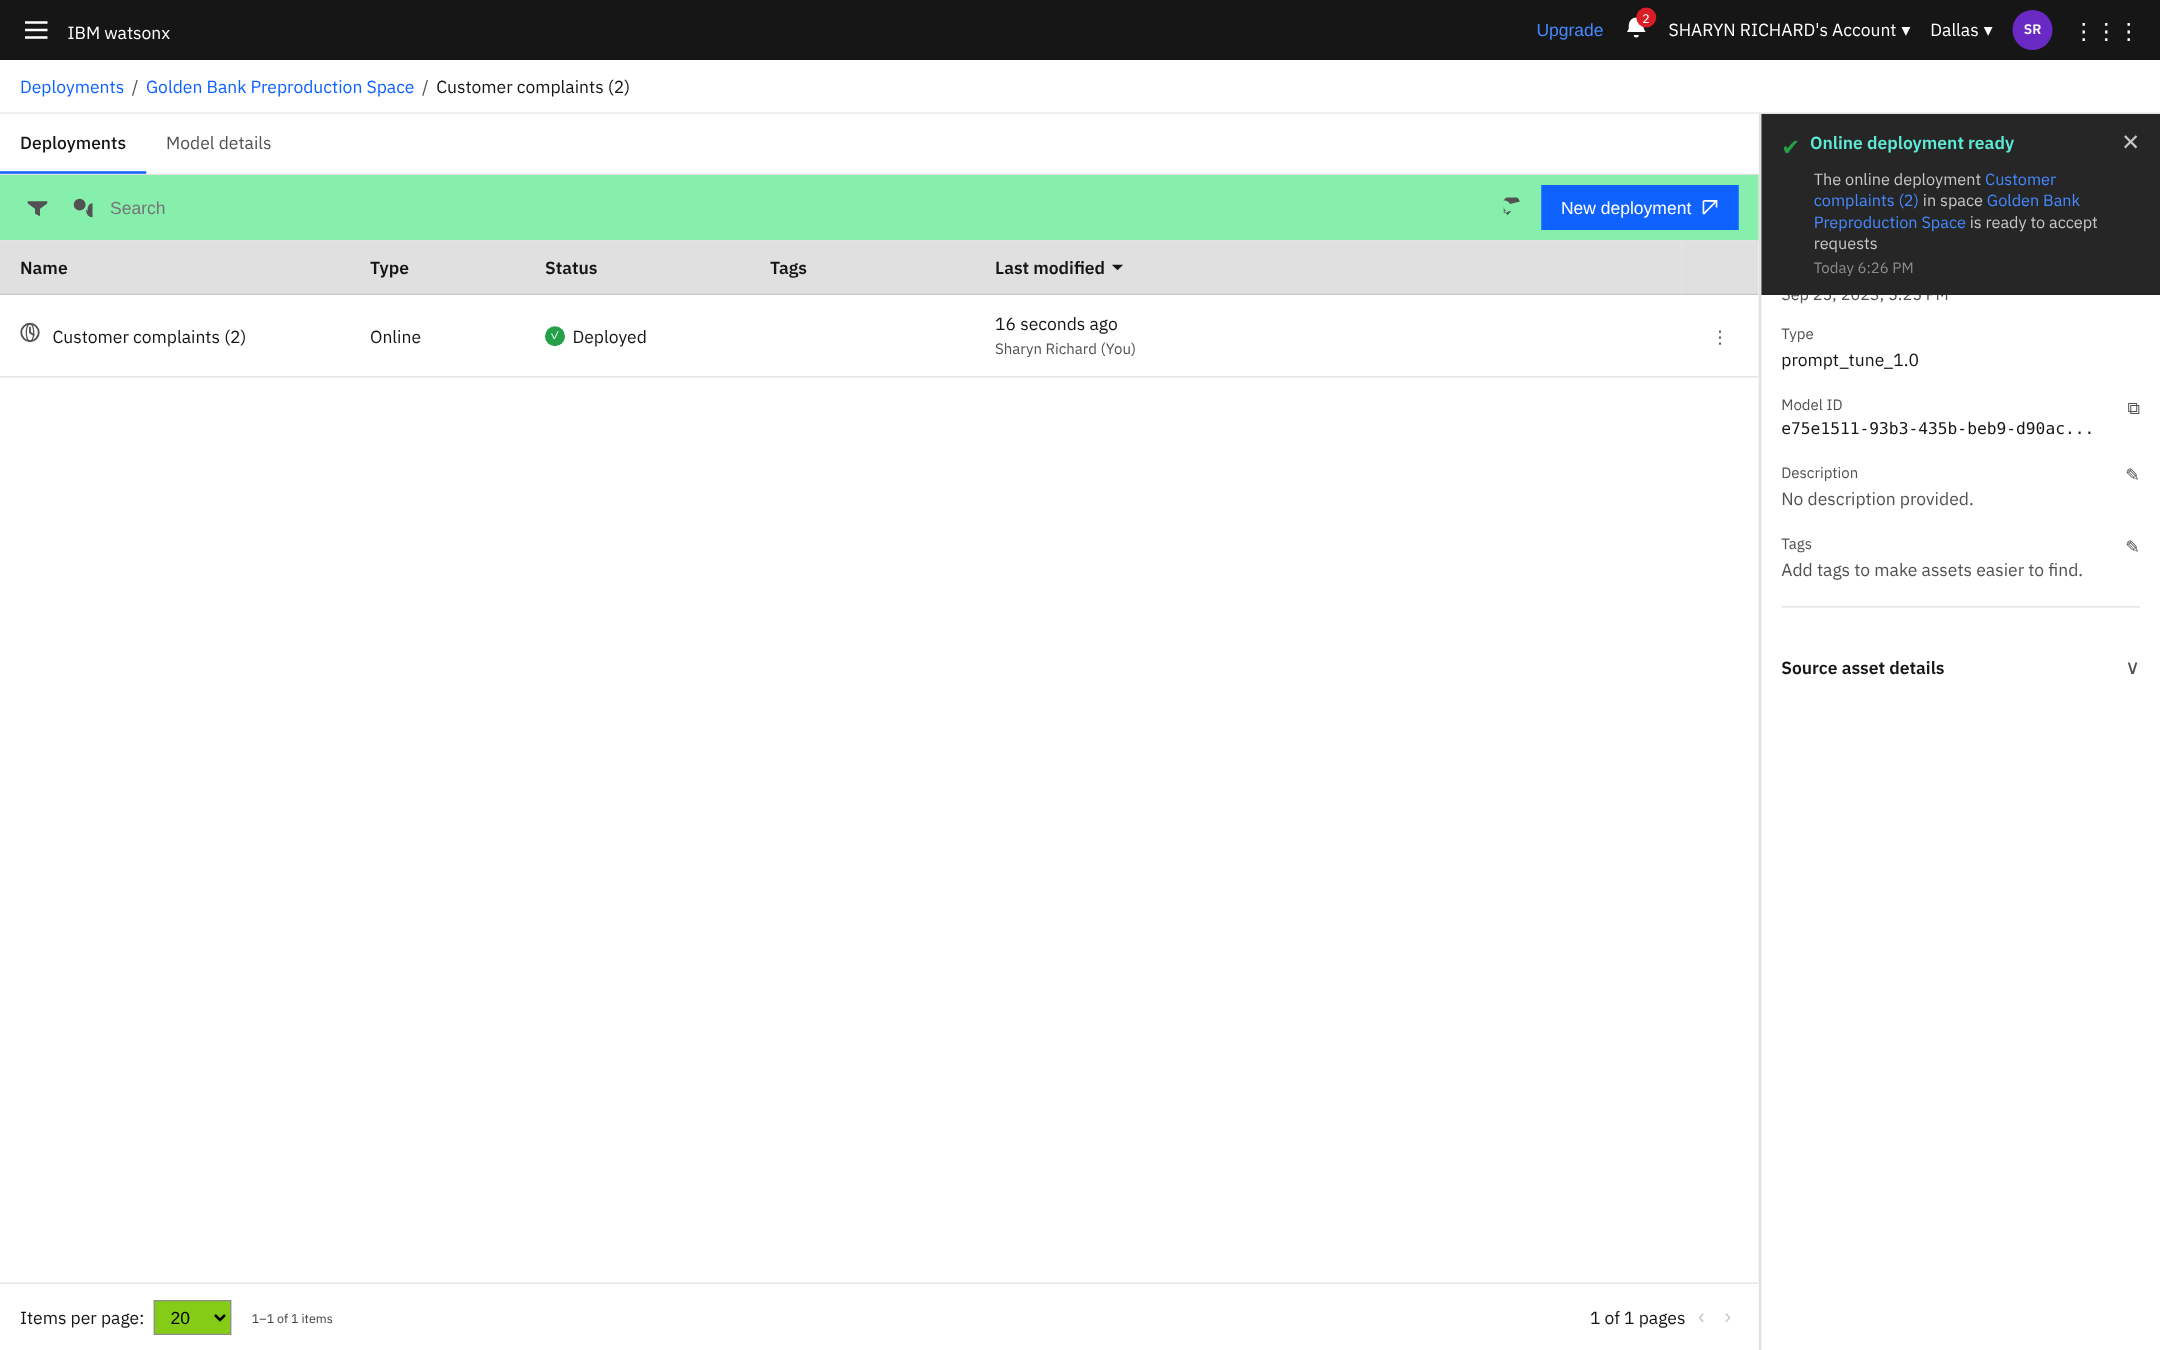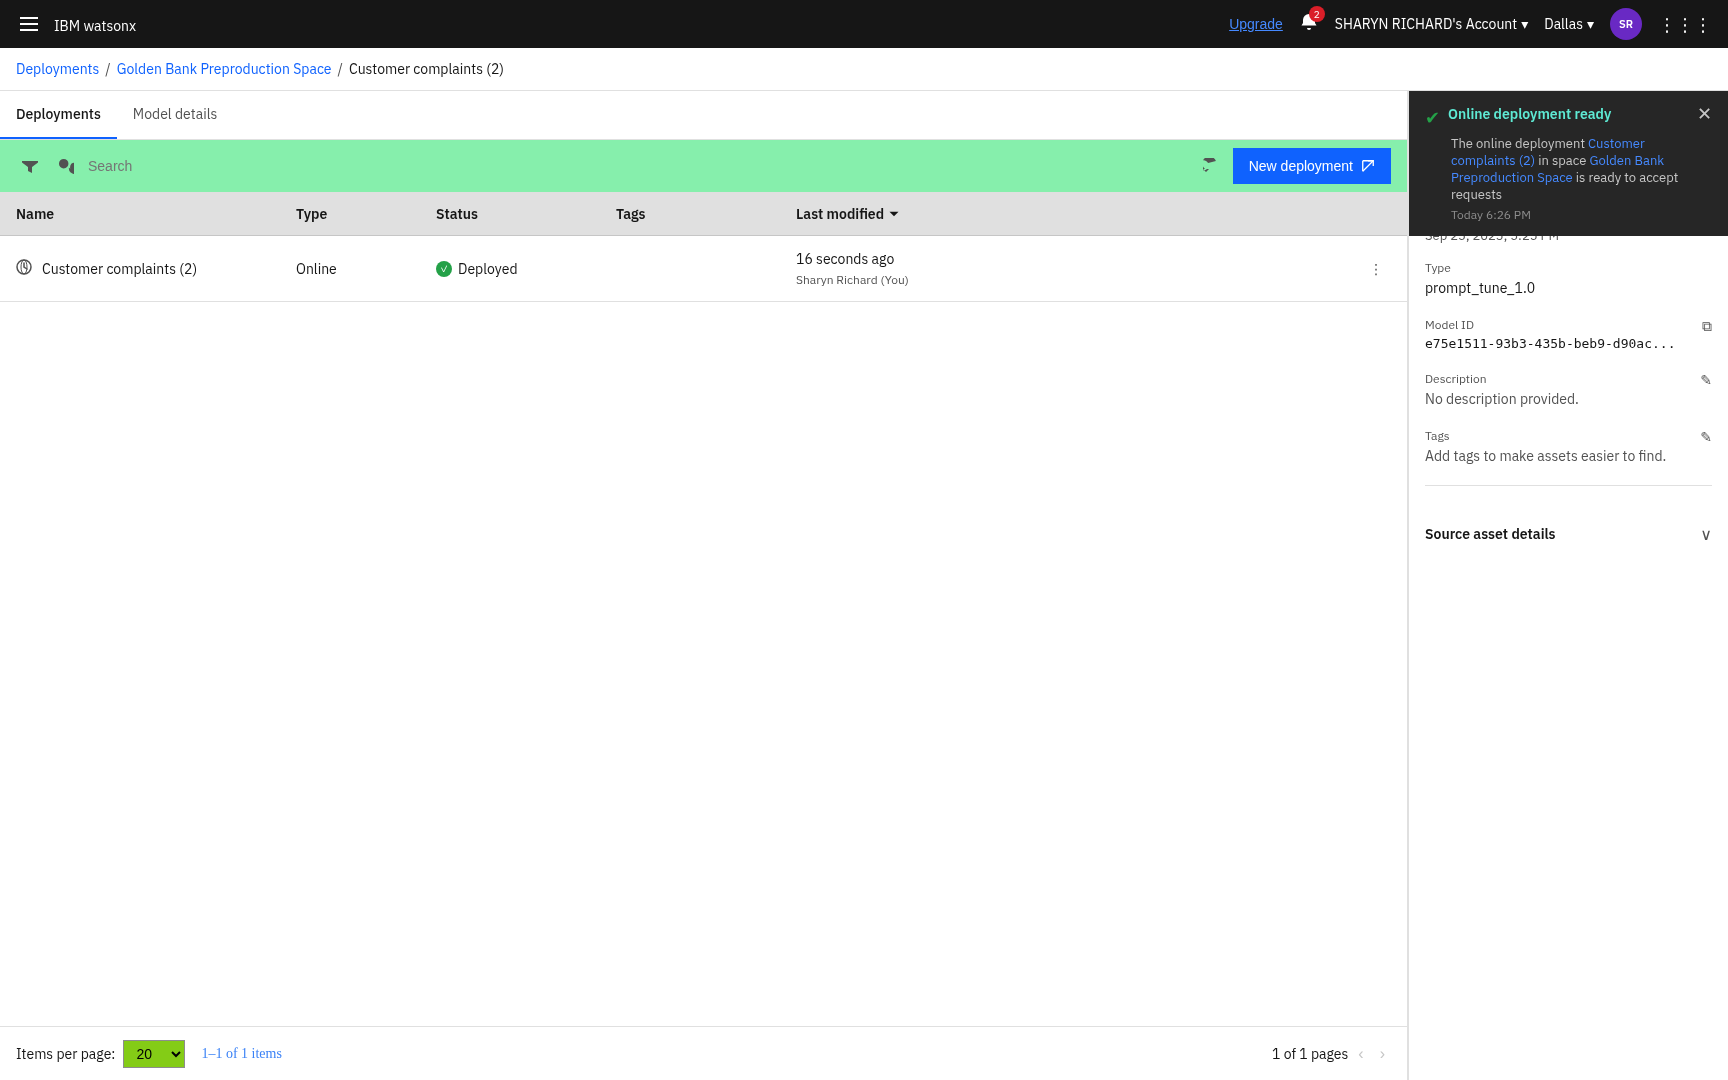--- a/index.html
+++ b/index.html
@@ -13,21 +13,21 @@
       display: flex;
       align-items: center;
       padding: 0 16px;
       gap: 12px;
     }
     .top-nav-left { display: flex; align-items: flex-end; gap: 12px; flex: 1; }
     .hamburger { cursor: pointer; display: flex; flex-direction: column; gap: 4px; padding: 4px; }
     .hamburger span { display: block; width: 18px; height: 2px; background: #fff; }
     .brand { color: #fff; font-size: 14px; font-weight: 400; }
     .top-nav-right { display: flex; align-items: center; gap: 16px; }
-    .upgrade-btn { color: #4589ff; font-size: 14px; cursor: pointer; background: none; border: none; text-decoration: underline; }
+    .upgrade-btn { color: #4589ff; font-size: 14px; cursor: pointer; background: none; border: none; }
     .notification-icon { position: relative; cursor: pointer; }
     .notification-badge {
       position: absolute; top: -6px; right: -6px;
       background: #da1e28; color: #fff; border-radius: 50%;
       width: 16px; height: 16px; font-size: 10px;
       display: flex; align-items: center; justify-content: center;
     }
     .account-selector { color: #fff; font-size: 14px; cursor: pointer; display: flex; align-items: center; gap: 4px; }
     .dallas-selector { color: #fff; font-size: 14px; cursor: pointer; display: flex; align-items: center; gap: 4px; }
     .avatar { width: 32px; height: 32px; background: #6929c4; border-radius: 50%; display: flex; align-items: center; justify-content: center; color: #fff; font-size: 11px; font-weight: 600; cursor: pointer; }
@@ -149,21 +149,21 @@
     .pagination {
       display: flex;
       align-items: center;
       padding: 12px 16px;
       border-top: 1px solid #e0e0e0;
       background: #fff;
       gap: 16px;
     }
     .items-per-page { display: flex; align-items: center; gap: 8px; font-size: 14px; }
     .items-per-page select { border: 1px solid #8d8d8d; padding: 4px 8px; font-size: 14px; background: #84cc16; cursor: pointer; }
-    .items-count { font-size: 14px; color: #3b82f6; font-family: Liberation Serif, serif; }
+    .items-count { font-size: 10px; color: #404040; }
     .page-nav { display: flex; align-items: center; gap: 4px; margin-left: auto; }
     .page-info { font-size: 14px; color: #161616; }
     .page-btn { background: none; border: none; cursor: pointer; padding: 6px; color: #525252; font-size: 16px; }
     .page-btn:disabled { color: #c6c6c6; cursor: not-allowed; }
 
     
     .right-panel {
       width: 320px;
       background: #fff;
       border-left: 1px solid #e0e0e0;

